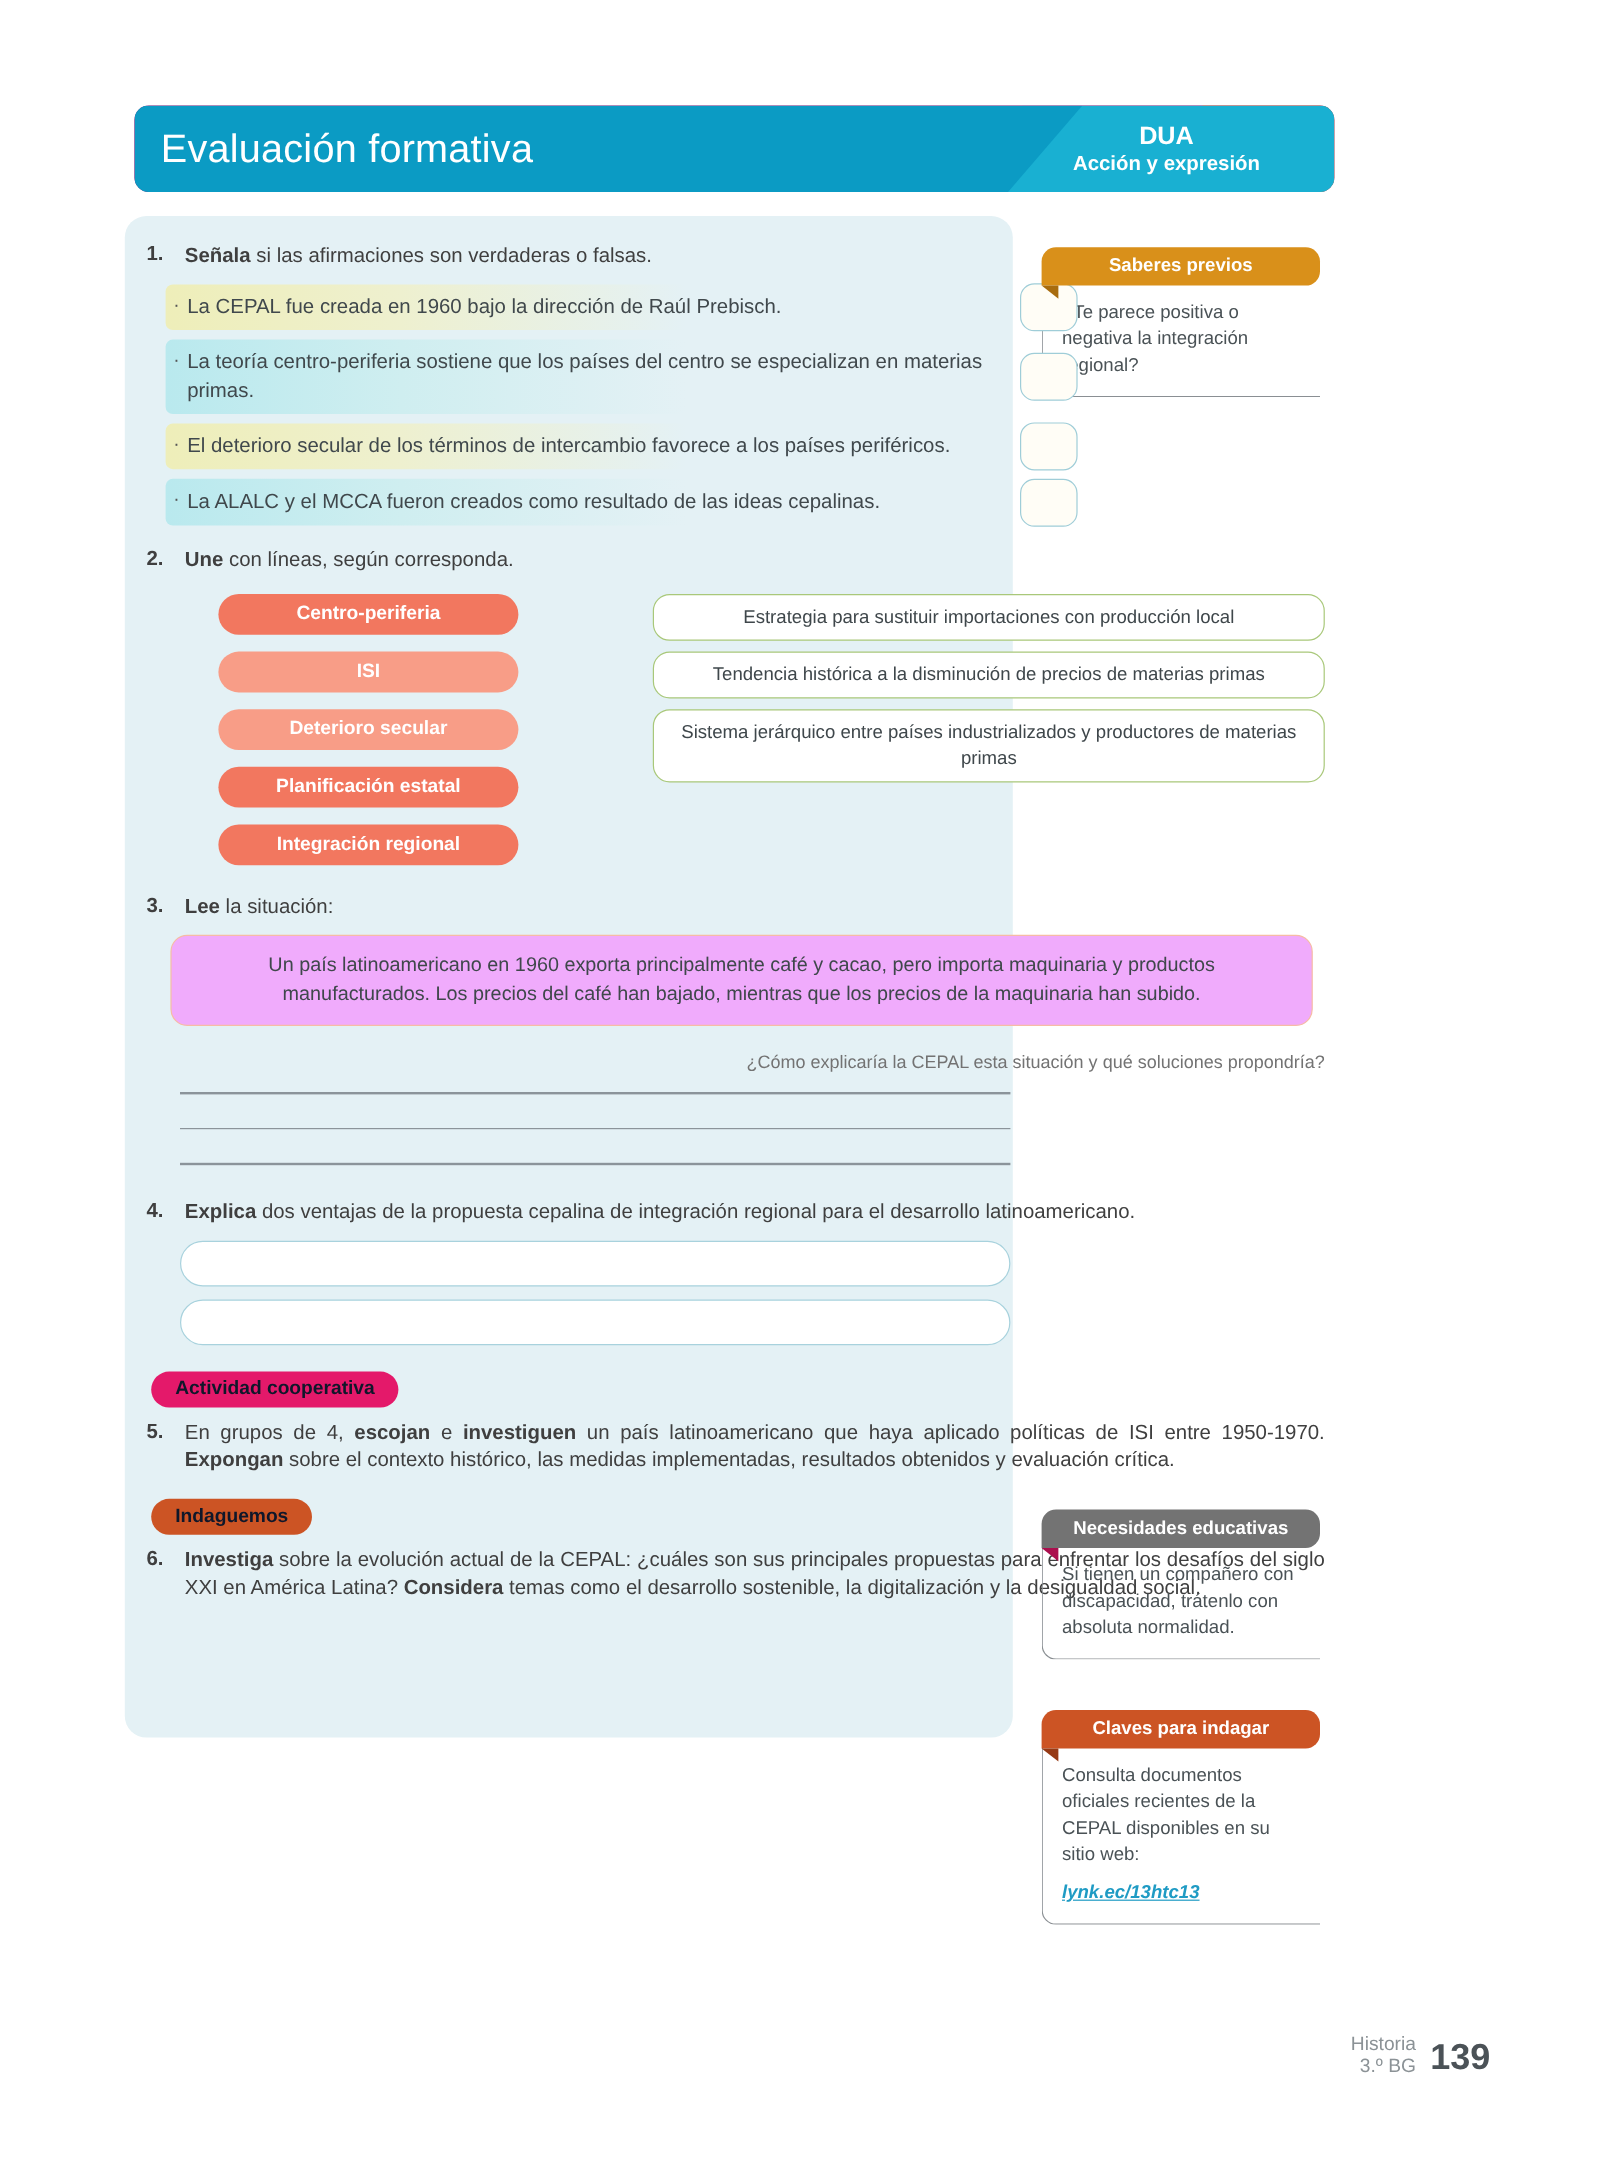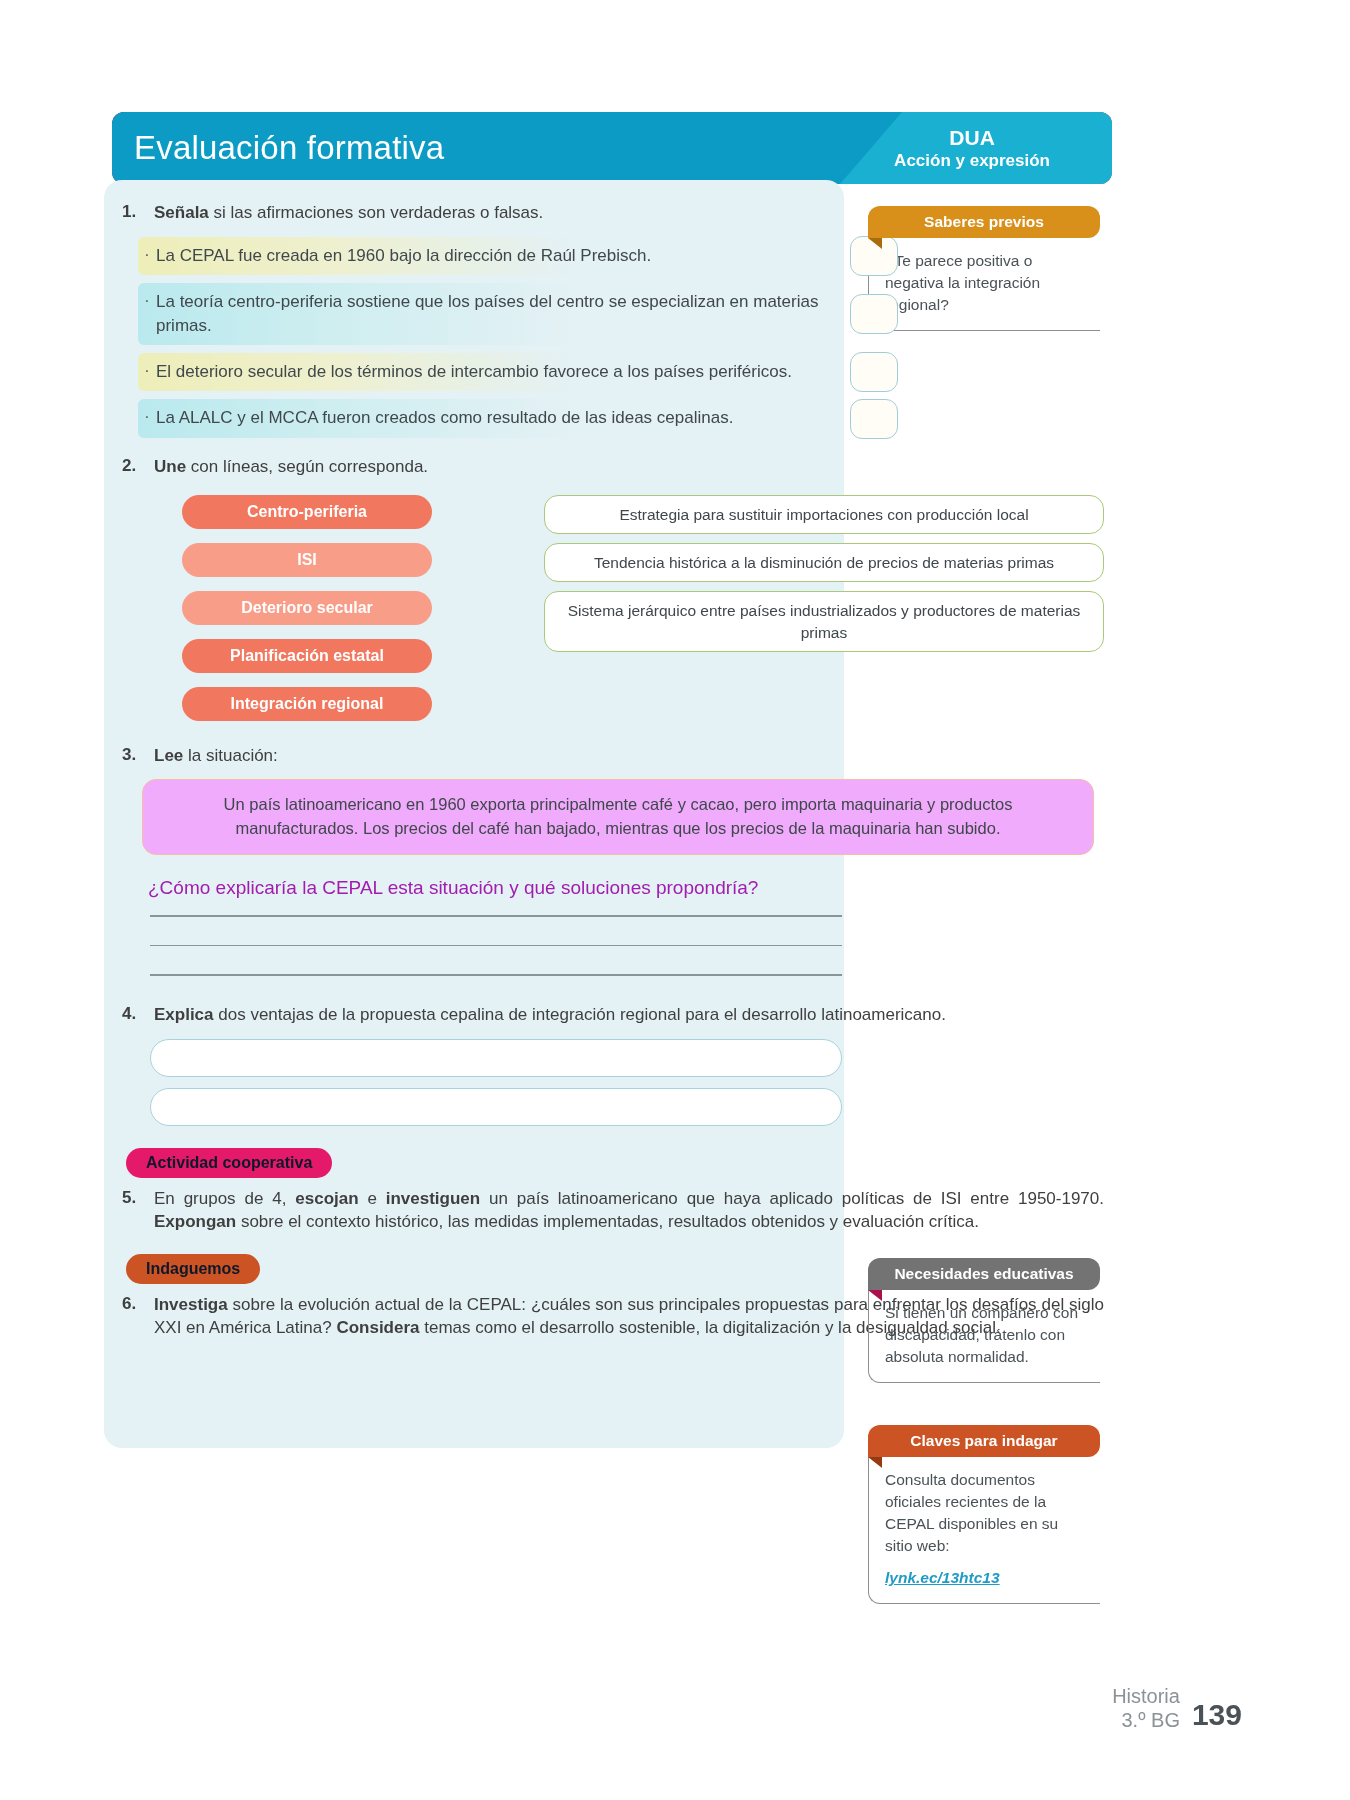--- a/index.html
+++ b/index.html
@@ -17,21 +17,20 @@
   
   .header {
     position: absolute;
     left: 112px;
     top: 88px;
     width: 1000px;
     height: 72px;
     border-radius: 12px 12px 12px 12px;
     overflow: hidden;
     background: #701a75;
-    margin-top: 24px;
   }
   .header-orange {
     position: absolute;
     right: 0; top: 0;
     width: 110px; height: 100%;
     background: #f5a01e;
     border-radius: 0 12px 12px 0;
   }
   .header-lightblue {
     position: absolute;
@@ -192,22 +191,23 @@
     border: 1.4px solid #f6bca5;
     border-radius: 14px;
     padding: 13px 20px;
     font-size: 16.5px;
     line-height: 1.45;
     color: #3f474b;
     text-align: center;
   }
   .sit-question {
     margin: 22px 0 0 44px;
-    font-size: 19px;
-    color: #a21caf;
+    font-size: 15px;
+    color: #737373;
+    text-align: right;
   }
   .answer-lines { margin: 16px 0 0 46px; }
   .answer-line {
     width: 692px;
     height: 1.6px;
     background: #8b949a;
     margin-bottom: 28px;
   }
 
   
@@ -284,21 +284,21 @@
   .footer {
     position: absolute;
     right: 108px;
     bottom: 68px;
     display: flex;
     align-items: flex-end;
     gap: 12px;
   }
   .footer-label {
     text-align: right;
-    font-size: 20px;
+    font-size: 16px;
     color: #8b9296;
     line-height: 1.2;
   }
   .footer-page {
     font-size: 30px;
     font-weight: bold;
     color: #4b5257;
   }
 </style>
 </head>

